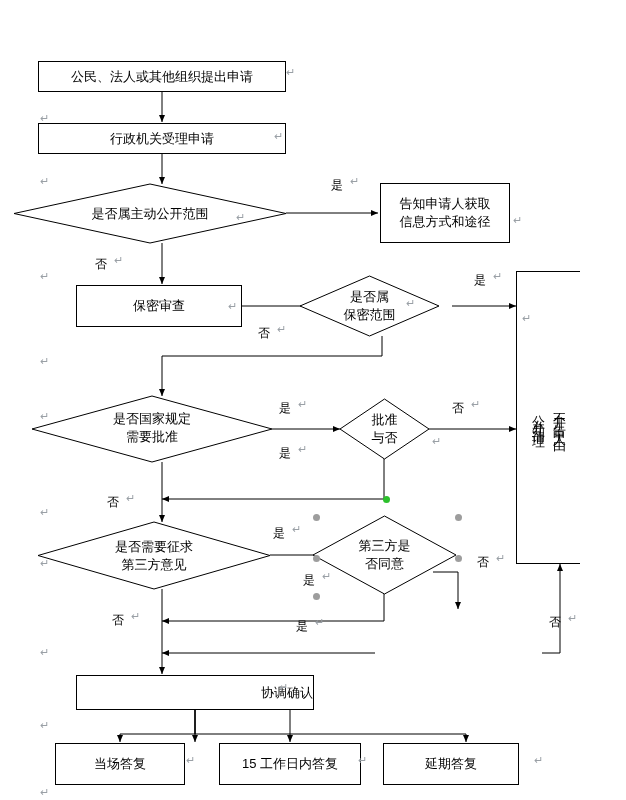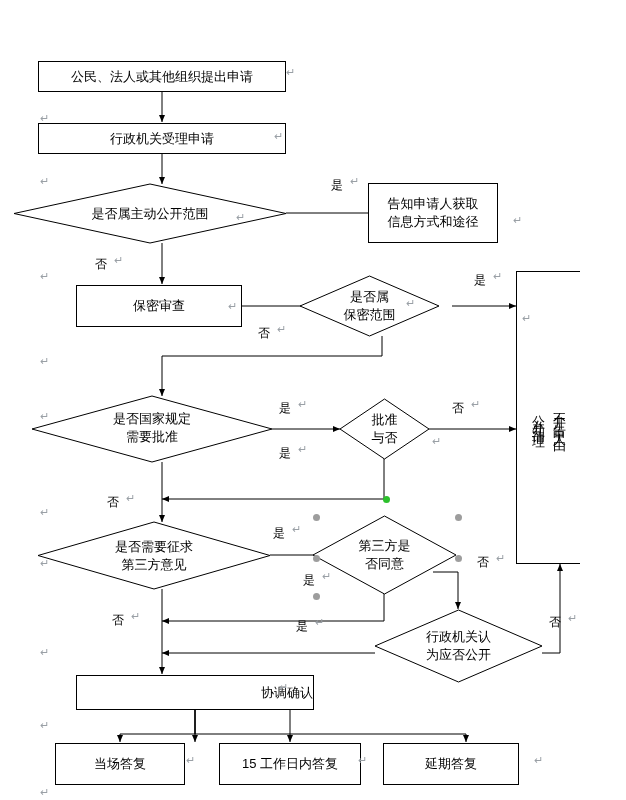--- a/index.html
+++ b/index.html
@@ -163,21 +163,21 @@
   </svg>
 
   <div class="node rect" style="left:38px; top:17px; width:248px; height:31px;">
     <span>公民、法人或其他组织提出申请</span>
   </div>
 
   <div class="node rect" style="left:38px; top:79px; width:248px; height:31px;">
     <span>行政机关受理申请</span>
   </div>
 
-  <div class="node rect" style="left:368px; top:139px; width:130px; height:60px; white-space:pre-line;">
+  <div class="node rect" style="left:380px; top:139px; width:130px; height:60px; white-space:pre-line;">
     <span>告知申请人获取
 信息方式和途径</span>
   </div>
 
   <div class="node rect" style="left:76px; top:241px; width:166px; height:42px;">
     <span>保密审查</span>
   </div>
 
   <div class="node rect" style="left:76px; top:631px; width:238px; height:35px;justify-content:flex-end;">
     <span>协调确认</span>
@@ -240,27 +240,20 @@
   </div>
 
   <div class="diamond-wrap" style="left:313px; top:472px; width:143px; height:78px;">
     <svg width="143" height="78" viewBox="0 0 143 78">
       <polygon points="71.5,0 143,39 71.5,78 0,39" fill="#ffffff" stroke="#000000" stroke-width="1"></polygon>
     </svg>
     <div class="diamond-label">第三方是
 否同意</div>
   </div>
 
-  <div class="diamond-wrap" style="left:375px; top:566px; width:167px; height:72px;">
-    <svg width="167" height="72" viewBox="0 0 167 72">
-      <polygon points="83.5,0 167,36 83.5,72 0,36" fill="#ffffff" stroke="#000000" stroke-width="1"></polygon>
-    </svg>
-    <div class="diamond-label">行政机关认
-为应否公开</div>
-  </div>
 
   <div class="edge-label" style="left:331px; top:133px;">是</div>
   <div class="edge-label" style="left:95px; top:212px;">否</div>
   <div class="edge-label" style="left:474px; top:228px;">是</div>
   <div class="edge-label" style="left:258px; top:281px;">否</div>
   <div class="edge-label" style="left:279px; top:356px;">是</div>
   <div class="edge-label" style="left:452px; top:356px;">否</div>
   <div class="edge-label" style="left:279px; top:401px;">是</div>
   <div class="edge-label" style="left:107px; top:450px;">否</div>
   <div class="edge-label" style="left:273px; top:481px;">是</div>

